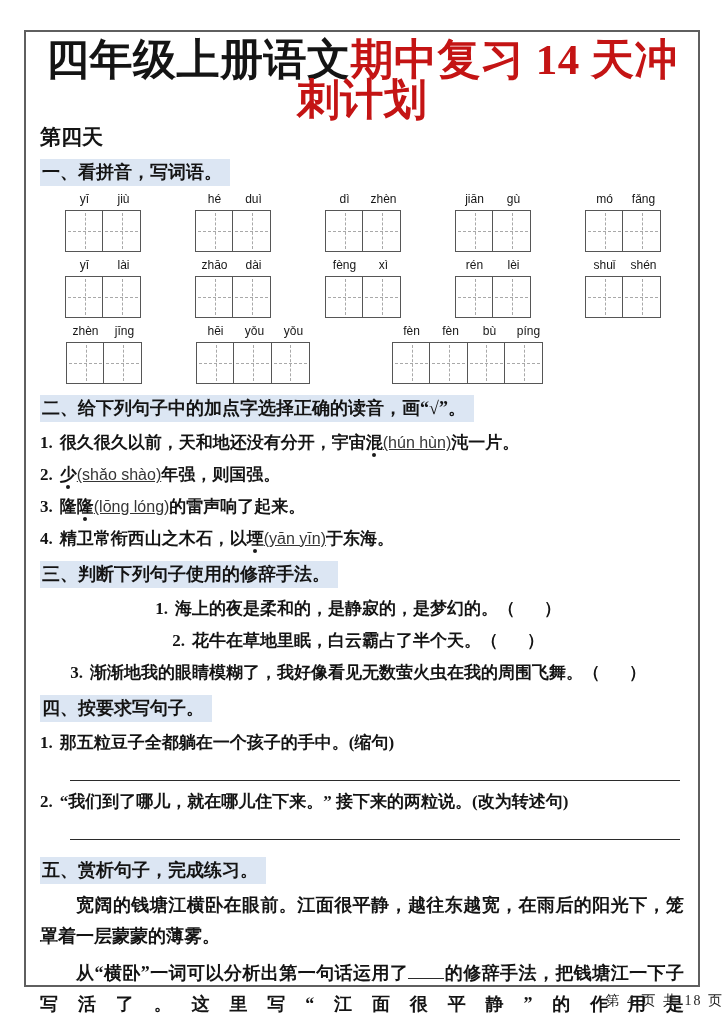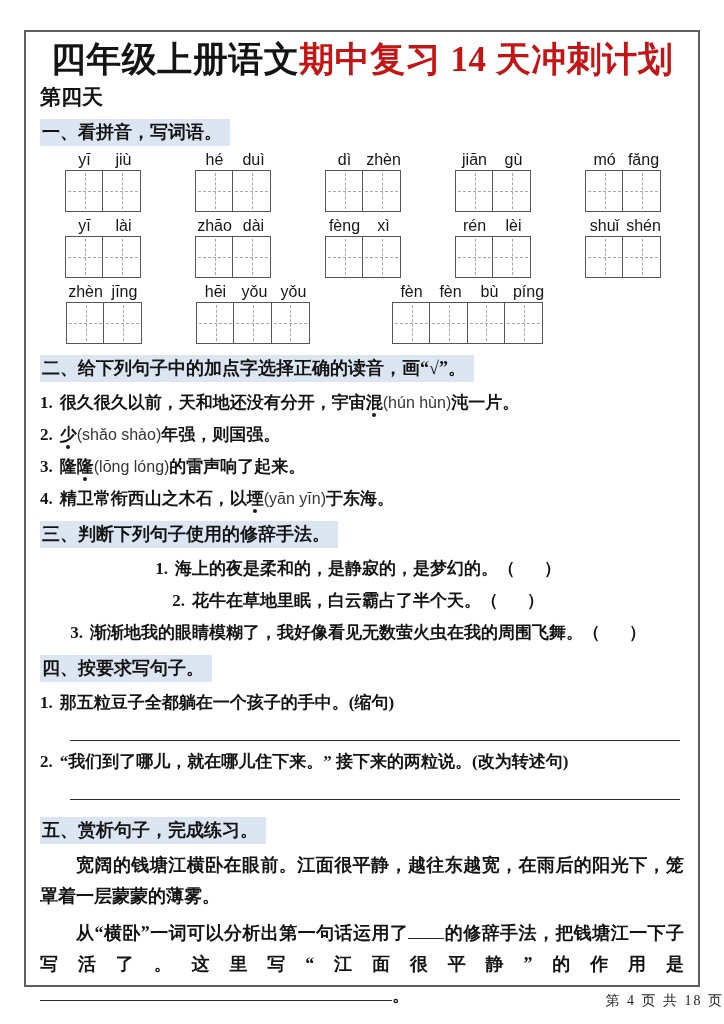--- a/index.html
+++ b/index.html
@@ -1,46 +1,46 @@
 <!DOCTYPE html>
 <html><head>
 <meta charset="utf-8">
 <style>
   html,body{margin:0;padding:0;width:724px;height:1024px;background:#ffffff;overflow:hidden;}
   body{font-family:"Liberation Serif","DejaVu Serif",serif;color:#141414;position:relative;}
   .sheet{position:absolute;left:24px;top:30px;width:676px;height:957px;box-sizing:border-box;
          border:2px solid #5f5f5f;padding:4px 14px 0 14px;background:#fff;}
-  .title{margin:4px 0 0 0;text-align:center;font-size:35px;line-height:40px;font-weight:bold;letter-spacing:0.5px;}
+  .title{margin:4px 0 0 0;text-align:center;font-size:43px;line-height:40px;font-weight:bold;letter-spacing:0.5px;}
   .t-red{color:#c41414;}
   .subtitle{text-align:left;font-size:21px;font-weight:bold;margin-top:5px;line-height:25px;}
   .info{display:flex;margin-top:15px;font-size:17px;font-weight:600;align-items:flex-end;}
   .info-item{white-space:nowrap;}
   .info-item.mid{margin-left:96px;}
   .info-item.right{margin-left:84px;}
   .blank{display:inline-block;height:15px;border-bottom:1.6px solid #2b2b2b;vertical-align:baseline;margin-left:5px;}
   .w100{width:100px;} .w78{width:78px;}
   .sec-head{display:inline-block;background:#dce6f3;font-size:18px;font-weight:700;
             line-height:24px;padding:1px 8px 2px 2px;margin-top:11px;}
   .sec-head.first{margin-top:9px;text-align:center;}
   
   .px-row{display:flex;gap:52px;padding-left:25px;margin-top:4px;}
   .px-row[data-row="2"]{padding-left:26px;}
   .px-row[data-row="2"] .px-group:last-child{margin-left:27px;}
   .px-label{display:flex;justify-content:center;font-family:"Liberation Sans","DejaVu Sans",sans-serif;
-            font-size:16px;line-height:19px;color:#161616;}
+            font-size:12px;line-height:19px;color:#161616;}
   .px-syl{width:39px;text-align:center;white-space:nowrap;}
   .px-cells{display:flex;margin-top:1px;}
   .px-cell{width:39px;height:42px;box-sizing:border-box;border:1.6px solid #565656;margin-left:-1.6px;position:relative;background:#fff;}
   .px-cell:first-child{margin-left:0;}
   .px-cell::before{content:'';position:absolute;left:50%;top:2px;bottom:2px;border-left:1.3px dashed #a9a9a9;}
   .px-cell::after{content:'';position:absolute;top:50%;left:2px;right:2px;border-top:1.3px dashed #a9a9a9;}
   
   .q-item{font-size:17px;font-weight:600;margin-top:9px;line-height:23px;}
   .q-num{margin-right:7px;}
-  .pinyin{font-family:"Liberation Sans","DejaVu Sans",sans-serif;font-weight:400;font-size:16px;color:#353535;}
+  .pinyin{font-family:"Liberation Sans","DejaVu Sans",sans-serif;font-weight:400;font-size:16px;color:#353535;text-decoration:underline;}
   .dotted{position:relative;display:inline-block;}
   .dotted::after{content:'';position:absolute;left:50%;transform:translateX(-50%);bottom:-3px;
                  width:4px;height:4px;border-radius:50%;background:#1a1a1a;}
   .j-item{display:flex;justify-content:center;font-size:17px;font-weight:600;margin-top:9px;line-height:23px;}
   .j-paren{margin-right:2px;letter-spacing:6px;}
   .ans-line{height:0;border-bottom:1.6px solid #2b2b2b;margin:26px 4px 6px 30px;}
   .para{font-size:18px;font-weight:600;line-height:31px;margin:6px 0 0 0;text-indent:2em;text-align:justify;}
   .blank-s{width:36px;margin-left:0;}
   .blank-grow{width:352px;margin-left:0;}
   .footer{position:absolute;top:992px;left:0;right:0;text-align:right;font-size:14px;letter-spacing:2px;color:#1c1c1c;}

